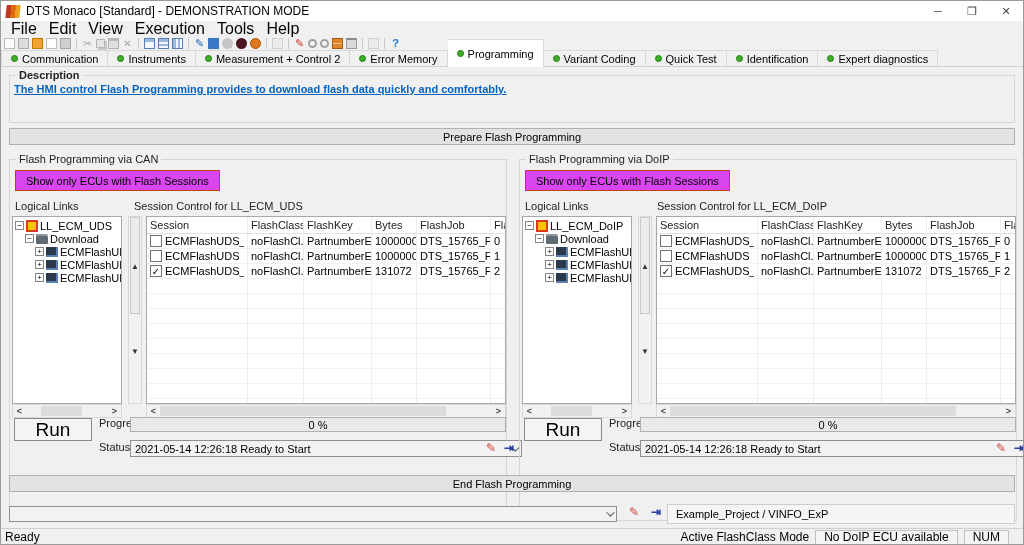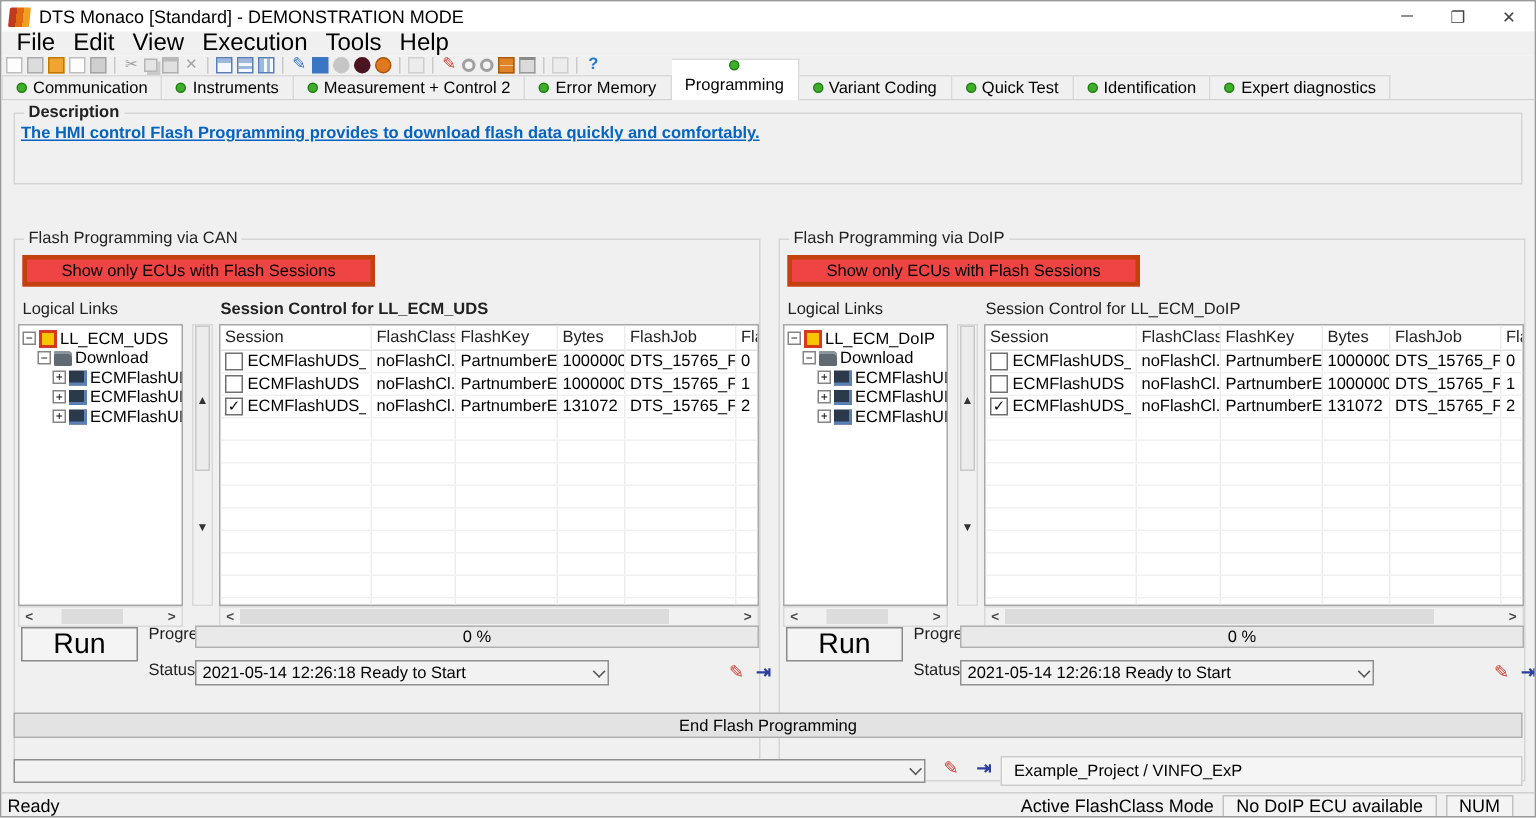--- a/index.html
+++ b/index.html
@@ -53,35 +53,35 @@
                  background-image:linear-gradient(#fff0 4px,#ffffff88 4px 5px,#fff0 5px); }
   .i-clipboard { background:#dadada; border:1px solid #9a9a9a; border-top:2px solid #8a8a8a; }
   .i-help::before { content:"?"; color:#1f7ad4; font-weight:bold; font-size:11px; }
 
   
   .tabbar { position:absolute; left:0; top:49px; width:1022px; height:17px;
             background:#f0f0f0; display:flex; align-items:flex-end; border-bottom:1px solid #d2d2d2; }
   .tab { height:16px; display:flex; align-items:center; gap:4px; padding:0 9px;
          border:1px solid #d9d9d9; border-bottom:none; background:#f0f0f0; white-space:nowrap; }
   .tab + .tab { border-left:none; }
-  .tab.active { background:#fff; height:28px; margin-bottom:-1px;flex-direction:column; }
+  .tab.active { background:#fff; height:28px; margin-bottom:-1px; }
   .tab-dot { width:7px; height:7px; border-radius:50%; background:#3fae2a; border:1px solid #207f12; }
 
   
   .content { position:absolute; left:0; top:66px; width:1022px; height:461px; background:#f0f0f0; }
   .groupbox { position:absolute; border:1px solid #d5d5d5;font-weight:bold; }
   .legend { position:absolute; top:-7px; left:6px; background:#f0f0f0; padding:0 3px; color:#222; }
   .descbox { left:8px; top:8px; width:1006px; height:48px; }
   .desclink { position:absolute; left:4px; top:7px; color:#0563c1; text-decoration:underline; }
   .widebtn { position:absolute; left:8px; width:1006px; height:17px; background:#e3e3e3;
              border:1px solid #b0b0b0; display:flex; align-items:center; justify-content:center; }
 
   .panel { position:absolute; top:92px; width:498px; height:362px; border:1px solid #d5d5d5; }
-  .panel .filterbtn { position:absolute; left:5px; top:10px; height:21px; padding:0 23px;
-                      background:#ef4444; border:3px solid #c2410c; display:flex; align-items:center; }
+  .panel .filterbtn { position:absolute; left:5px; top:10px; height:21px; padding:0 10px;
+                      background:#d946ef; border:1px solid #c2410c; display:flex; align-items:center; }
   .lbl { position:absolute; color:#222; }
   .treebox { position:absolute; left:2px; top:56px; width:110px; height:188px;
              background:#fff; border:1px solid #a8a8a8; overflow:hidden; padding-top:2px; }
   .titem { height:13px; display:flex; align-items:center; gap:2px; white-space:nowrap; overflow:hidden; }
   .exp { width:9px; height:9px; border:1px solid #848484; background:#fff; font-size:8px; line-height:7px;
          display:inline-flex; align-items:center; justify-content:center; flex:0 0 auto; }
   .tico { width:12px; height:10px; flex:0 0 auto; display:inline-block; }
   .ic-ecu-root { background:#f6c700; border:2px solid #d8381e; height:12px; }
   .ic-folder { background:#5f6a72; border-radius:1px 3px 1px 1px; box-shadow:inset 0 2px 0 #8b969e; }
   .ic-module { background:#2b3a4a; box-shadow:inset -2px -2px 0 #5a7fb5; }
@@ -112,21 +112,21 @@
 
   .runbtn { position:absolute; left:4px; top:258px; width:78px; height:23px; background:#f4f4f4;
             border:1px solid #8a8a8a; display:flex; align-items:center; justify-content:center;
             font-size:19px; }
   .progressbar { position:absolute; left:120px; top:257px; width:376px; height:15px; background:#e9e9e9;
                  border:1px solid #b0b0b0; display:flex; align-items:center; justify-content:center; }
   .combo { background:#f2f2f2; border:1px solid #8f8f8f; display:flex; align-items:center;
            padding:0 4px; position:absolute; }
   .chev { margin-left:auto; width:6px; height:6px; border-right:1px solid #555; border-bottom:1px solid #555;
           transform:rotate(45deg) translateY(-2px); flex:0 0 auto; }
-  .statuscombo { left:120px; top:280px; width:276px; height:17px; }
+  .statuscombo { left:120px; top:280px; width:392px; height:17px; }
   .miniicon { position:absolute; width:14px; height:14px; display:flex; align-items:center;
               justify-content:center; font-size:12px; }
   .pen-red { color:#cf3b2f; }
   .log-blue { color:#2b3f9e; font-weight:bold; }
 
   .footer-combo { left:8px; top:439px; width:608px; height:16px; }
   .footer-field { position:absolute; left:666px; top:437px; width:348px; height:20px; background:#f5f5f5;
                   border:1px solid #cdcdcd; display:flex; align-items:center; padding:0 8px; }
 
   
@@ -233,26 +233,27 @@
     </div>
   </div>
 
 <div class="content">
 
   <div class="groupbox descbox">
     <span class="legend">Description</span>
     <span class="desclink">The HMI control Flash Programming provides to download flash data quickly and comfortably.</span>
   </div>
 
+  <div class="widebtn" style="top:61px;">Prepare Flash Programming</div>
 
   <div class="panel" style="left:8px;">
     <span class="legend">Flash Programming via CAN</span>
     <div class="filterbtn">Show only ECUs with Flash Sessions</div>
     <span class="lbl" style="left:5px; top:40px;">Logical Links</span>
-    <span class="lbl" style="left:137px; top:40px;font-weight:bold;">Session Control for LL_ECM_UDS</span>
+    <span class="lbl" style="left:124px; top:40px;">Session Control for LL_ECM_UDS</span>
 
     <div class="treebox">
         <div class="titem" style="padding-left: 2px;">
           <span class="exp">−</span>
           <span class="tico ic-ecu-root"></span>
           <span class="tlabel">LL_ECM_UDS</span>
         </div>
         <div class="titem" style="padding-left: 12px;">
           <span class="exp">−</span>
           <span class="tico ic-folder"></span>

